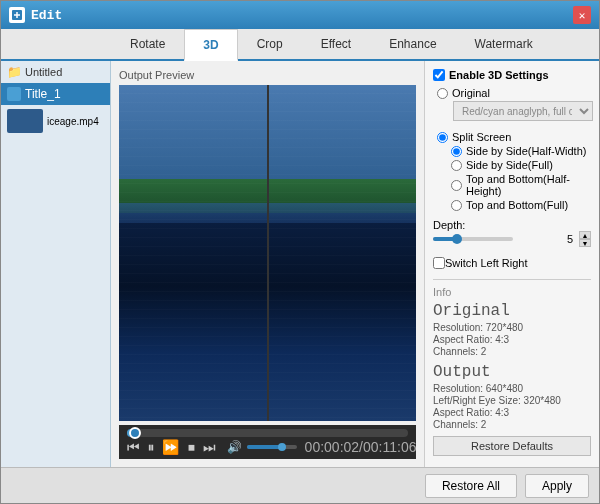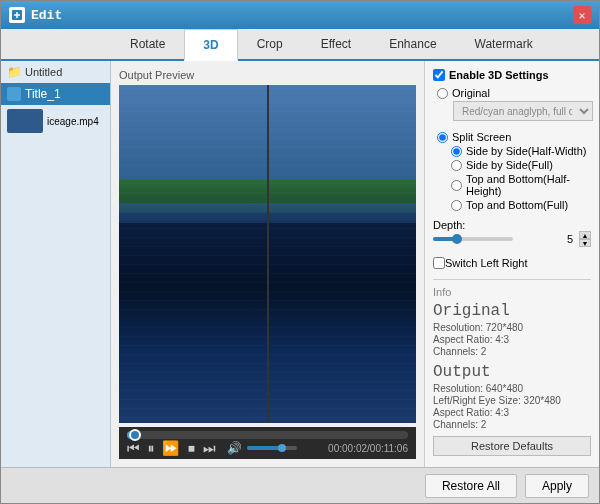--- a/index.html
+++ b/index.html
@@ -44,21 +44,21 @@
     .video-controls { background: #2a2a2a; padding: 4px 8px; display: flex; flex-direction: column; gap: 2px; }
     .progress-bar-container { width: 100%; height: 8px; background: #444; border-radius: 4px; position: relative; cursor: pointer; }
     .progress-fill { height: 100%; background: linear-gradient(to right, #4a9fd4, #2d7fb8); border-radius: 4px; width: 3%; }
     .progress-thumb { position: absolute; top: 50%; left: 3%; transform: translate(-50%, -50%); width: 12px; height: 12px; background: #2d7fb8; border-radius: 50%; border: 2px solid #fff; }
     .controls-row { display: flex; align-items: center; gap: 8px; }
     .ctrl-btn { color: #ccc; cursor: pointer; font-size: 14px; line-height: 1; }
     .volume-area { display: flex; align-items: center; gap: 4px; margin-left: 4px; }
     .volume-bar { width: 50px; height: 4px; background: #555; border-radius: 2px; position: relative; }
     .volume-fill { height: 100%; background: #2d7fb8; border-radius: 2px; width: 70%; }
     .volume-thumb { position: absolute; top: 50%; left: 70%; transform: translate(-50%, -50%); width: 8px; height: 8px; background: #4a9fd4; border-radius: 50%; }
-    .time-display { margin-left: auto; color: #aaa; font-size: 10px; }
+    .time-display { margin-left: auto; color: #aaa; font-size: 14px; }
 
     .right-panel { width: 175px; padding: 8px 8px 4px 8px; background: #f5f5f5; border-left: 1px solid #ccc; overflow-y: auto; flex-shrink: 0; display: flex; flex-direction: column; gap: 6px; }
 
     .checkbox-row { display: flex; align-items: center; gap: 4px; }
     .checkbox-row input[type=checkbox] { width: 12px; height: 12px; cursor: pointer; }
     .checkbox-row label { font-size: 11px; font-weight: bold; cursor: pointer; }
 
     .radio-section { margin-left: 4px; }
     .radio-row { display: flex; align-items: center; gap: 4px; margin-bottom: 2px; }
     .radio-row input[type=radio] { width: 11px; height: 11px; cursor: pointer; }

